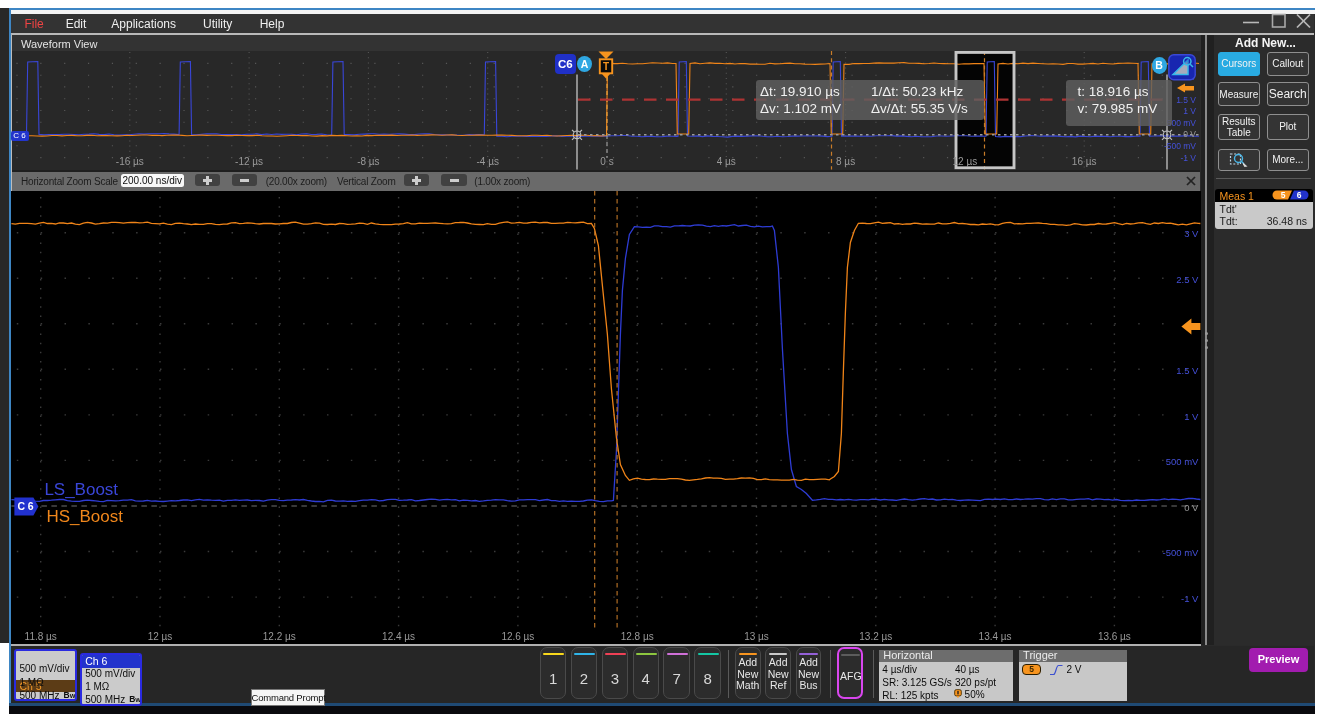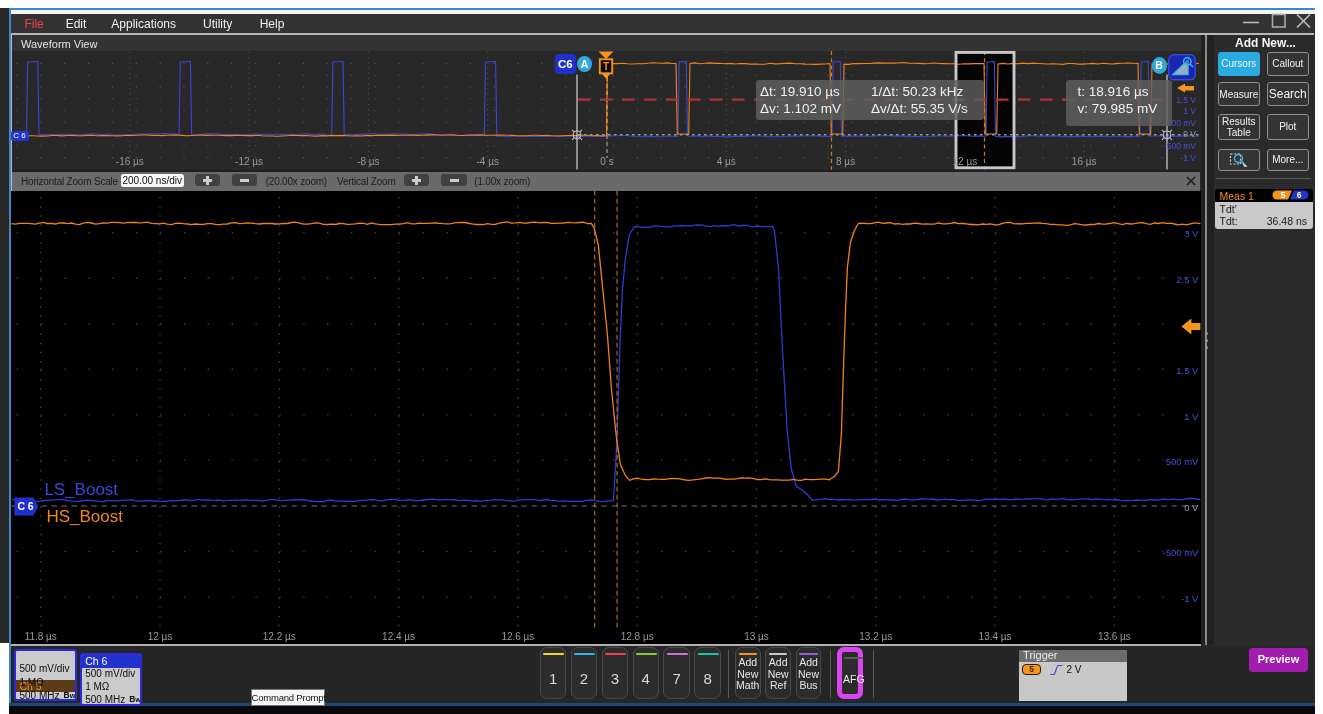--- a/index.html
+++ b/index.html
@@ -296,29 +296,40 @@
       <div class="a" style="left:0;top:9px;width:23.5px;text-align:center;color:#e8e8e8;font-size:10.5px;line-height:11.3px;">Add<br>New<br>Math</div>
     </div>
 <div class="a" style="left:765.4px;top:647.4px;width:25.5px;height:52px;background:#2c2c2c;border:1px solid #4a4a4a;border-radius:7px;">
       <div class="a" style="left:2.5px;top:4.5px;width:18.5px;height:1.8px;background:#c8c8c8;border-radius:1px;"></div>
       <div class="a" style="left:0;top:9px;width:23.5px;text-align:center;color:#e8e8e8;font-size:10.5px;line-height:11.3px;">Add<br>New<br>Ref</div>
     </div>
 <div class="a" style="left:795.8px;top:647.4px;width:25.5px;height:52px;background:#2c2c2c;border:1px solid #4a4a4a;border-radius:7px;">
       <div class="a" style="left:2.5px;top:4.5px;width:18.5px;height:1.8px;background:#9460d8;border-radius:1px;"></div>
       <div class="a" style="left:0;top:9px;width:23.5px;text-align:center;color:#e8e8e8;font-size:10.5px;line-height:11.3px;">Add<br>New<br>Bus</div>
     </div>
-<div class="a" style="left:836.8px;top:647.4px;width:26px;height:52px;background:#2c2c2c;border:5px solid #d946ef;border-radius:7px;">
+<div class="a" style="left:836.8px;top:647.4px;width:26px;height:52px;background:#2c2c2c;border:2px solid #d946ef;border-radius:7px;">
       <div class="a" style="left:2.7px;top:4.5px;width:19px;height:1.8px;background:#5c5c5c;border-radius:1px;"></div>
       <div class="a" style="left:0;top:20.5px;width:24px;text-align:center;color:#e8e8e8;font-size:10.5px;">AFG</div>
     </div>
 
 <div class="a" style="left:727.5px;top:650px;width:1px;height:48px;background:#5a5a5a;"></div>
 <div class="a" style="left:830px;top:650px;width:1px;height:48px;background:#5a5a5a;"></div>
 <div class="a" style="left:872.5px;top:650px;width:1px;height:48px;background:#5a5a5a;"></div>
 
+<div class="a" style="left:879.3px;top:649.5px;width:134.2px;height:51px;background:#c8c8c8;">
+  <div class="a" style="left:0;top:0;width:134.2px;height:12px;background:#6d6d6d;color:#ececec;font-size:11px;line-height:11.5px;padding-left:4px;">Horizontal</div>
+  <div class="lbl" style="left:3px;top:13.6px;font-size:10px;color:#0d0d0d;line-height:13px;">4 µs/div<br>SR: 3.125 GS/s<br>RL: 125 kpts</div>
+  <div class="lbl" style="left:75.6px;top:13.6px;font-size:10px;color:#0d0d0d;line-height:13px;">40 µs<br>320 ps/pt</div>
+  <svg class="a" style="left:74.3px;top:39.8px;" width="8" height="10" viewBox="0 0 8 10">
+        <rect x="0.7" y="0.7" width="6.6" height="6.2" rx="1.5" fill="#f7941e" stroke="#4a3000" stroke-width="0.9"></rect>
+        <polygon points="2.6,6.9 5.4,6.9 4,9.3" fill="#f7941e"></polygon>
+        <rect x="3.3" y="2" width="1.4" height="3.4" fill="#222"></rect>
+      </svg>
+  <div class="lbl" style="left:85.3px;top:39.6px;font-size:10px;color:#0d0d0d;">50%</div>
+</div>
 
 <div class="a" style="left:1019.1px;top:649.5px;width:108.1px;height:51px;background:#c8c8c8;">
   <div class="a" style="left:0;top:0;width:108.1px;height:12px;background:#6d6d6d;color:#ececec;font-size:11px;line-height:11.5px;padding-left:4px;">Trigger</div>
   <div class="a" style="left:3px;top:14.9px;width:18.9px;height:10.4px;background:#f7941e;border:1.2px solid #2a1c00;border-radius:4px;color:#402800;font-size:8.5px;font-weight:bold;line-height:8.4px;text-align:center;">5</div>
   <svg class="a" style="left:30px;top:14.5px;" width="15" height="12" viewBox="0 0 15 12">
         <path d="M1,10.5 L4.5,10.5 C7,10.5 7,1.5 9.5,1.5 L13.5,1.5" fill="none" stroke="#3b4fd0" stroke-width="1.2"></path>
       </svg>
   <div class="lbl" style="left:47.4px;top:14.6px;font-size:10px;color:#0d0d0d;">2 V</div>
 </div>
 

